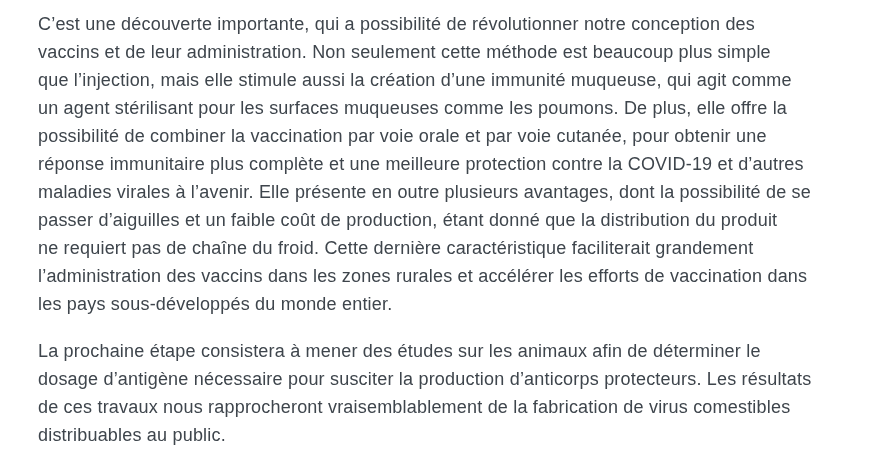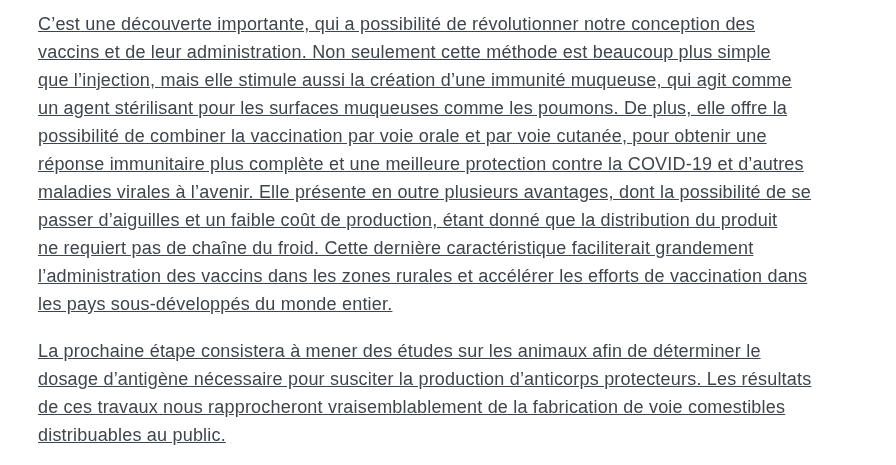--- a/index.html
+++ b/index.html
@@ -9,21 +9,20 @@
   }
   body {
     width: 896px;
     height: 465px;
     overflow: hidden;
     font-family: "Liberation Sans", "DejaVu Sans", sans-serif;
     color: #3e454c;
   }
   .article {
     padding: 10px 26px 0 38px;
-    text-decoration: underline;
   }
   .article p {
     margin: 0;
     font-size: 18px;
     line-height: 28px;
     letter-spacing: 0.2px;
     white-space: pre-line;   
     font-weight: 400;
   }
   .article p + p {
@@ -40,15 +39,15 @@
 un agent stérilisant pour les surfaces muqueuses comme les poumons. De plus, elle offre la
 possibilité de combiner la vaccination par voie orale et par voie cutanée, pour obtenir une
 réponse immunitaire plus complète et une meilleure protection contre la COVID-19 et d’autres
 maladies virales à l’avenir. Elle présente en outre plusieurs avantages, dont la possibilité de se
 passer d’aiguilles et un faible coût de production, étant donné que la distribution du produit
 ne requiert pas de chaîne du froid. Cette dernière caractéristique faciliterait grandement
 l’administration des vaccins dans les zones rurales et accélérer les efforts de vaccination dans
 les pays sous-développés du monde entier.</p>
   <p>La prochaine étape consistera à mener des études sur les animaux afin de déterminer le
 dosage d’antigène nécessaire pour susciter la production d’anticorps protecteurs. Les résultats
-de ces travaux nous rapprocheront vraisemblablement de la fabrication de voie comestibles
+de ces travaux nous rapprocheront vraisemblablement de la fabrication de virus comestibles
 distribuables au public.</p>
 </main>
 
 </body></html>

